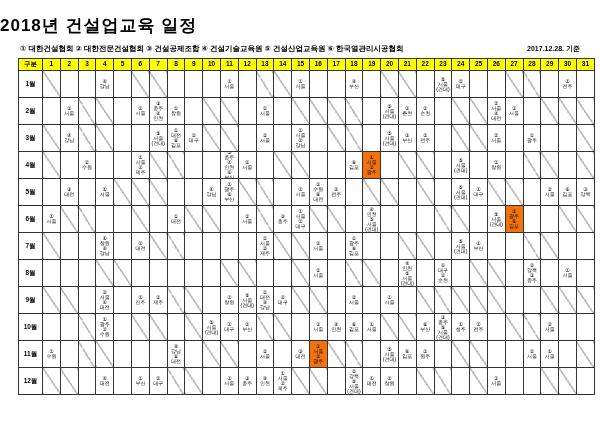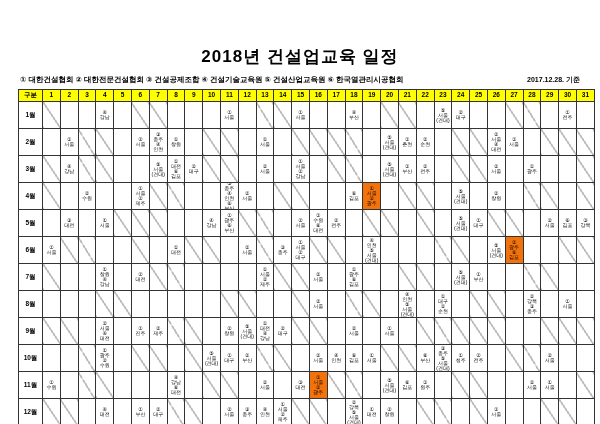--- a/index.html
+++ b/index.html
@@ -1,18 +1,18 @@
 <!DOCTYPE html>
 <html><head>
 <meta charset="utf-8">
 <style>
   html,body{margin:0;padding:0;background:#ffffff;}
   .page{width:600px;height:424px;background:#ffffff;overflow:hidden;
         font-family:"Liberation Sans","DejaVu Sans",sans-serif;color:#000;}
-  .title{text-align:center;font-size:17px;font-weight:bold;padding-top:21px;letter-spacing:1px;margin-top:24px;}
+  .title{text-align:left;font-size:17px;font-weight:bold;padding-top:14px;letter-spacing:1px;}
   .meta{display:flex;justify-content:space-between;align-items:center;
         margin:7px 20px 4px 20px;font-size:7.5px;font-weight:bold;}
   .meta .date{font-weight:bold;font-size:7px;}
   table.sched{border-collapse:collapse;table-layout:fixed;width:577px;margin-left:18px;}
   table.sched th,table.sched td{border:1px solid #333;padding:0;}
   table.sched thead th{height:11px;font-size:6.5px;font-weight:bold;line-height:1;}
   table.sched col.labelcol{width:24px;}
   tbody th.mon{font-size:6.5px;font-weight:bold;background:#fff;}
   td.day{height:26px;vertical-align:middle;}
   td.day .box{height:26px;overflow:hidden;display:flex;flex-direction:column;

